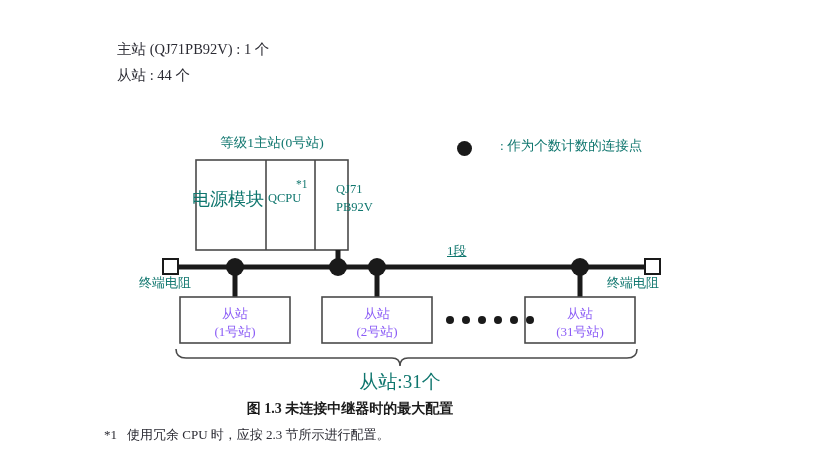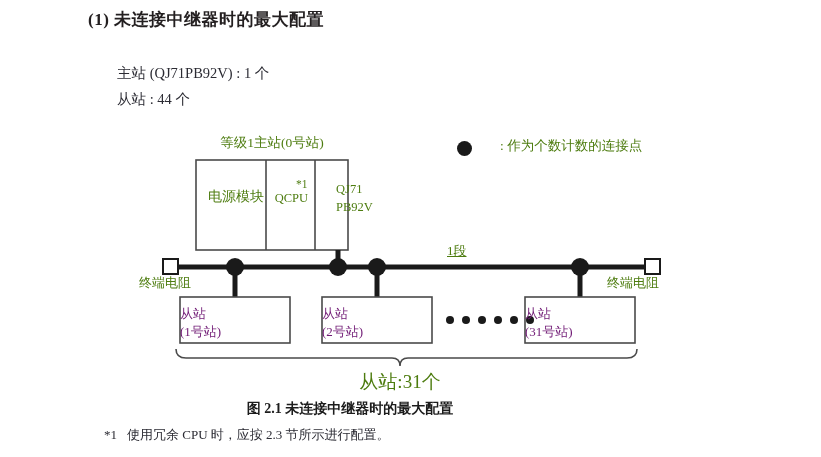--- a/index.html
+++ b/index.html
@@ -29,21 +29,20 @@
     font-weight: bold;
     letter-spacing: 0.5px;
     white-space: nowrap;
   }
   .subline {
     position: absolute;
     left: 117px;
     font-size: 14.5px;
     white-space: nowrap;
     color: #2b2b33;
-    margin-top: 24px;
   }
   .subline-1 { top: 40px; }
   .subline-2 { top: 66px; }
 
   
   .diagram {
     position: absolute;
     left: 0;
     top: 0;
     width: 821px;
@@ -52,52 +51,53 @@
   .diagram svg {
     position: absolute;
     left: 0;
     top: 0;
   }
 
   
   .dlabel {
     position: absolute;
     font-size: 13px;
-    color: #4d7c0f;
+    color: #0f766e;
     white-space: nowrap;
     line-height: 1.25;
   }
 
   #master-caption { left: 196px; top: 135px; width: 152px; text-align: center; font-size: 13.5px; }
   #legend-text   { left: 500px; top: 138px; font-size: 13.5px; }
   #legend-dot {
     position: absolute;
     left: 457px;
     top: 141px;
     width: 15px;
     height: 15px;
     border-radius: 50%;
     background: #1a1a1a;
   }
 
-  #mod-power { left: 200px; top: 188px; width: 72px; text-align: center; font-size: 14px; }
-  #mod-qcpu  { left: 268px; top: 191px; width: 40px; text-align: right; font-size: 12.5px; }
+  #mod-power { left: 192px; top: 188px; width: 72px; text-align: center; font-size: 18px; }
+  #mod-qcpu  { left: 268px; top: 191px; width: 40px; text-align: left; font-size: 12.5px; }
   #mod-qcpu-note { left: 296px; top: 177px; font-size: 11.5px; }
   #mod-pb92v { left: 336px; top: 180px; width: 30px; font-size: 12.5px; line-height: 1.45; }
 
   #seg-label { left: 447px; top: 243px; font-size: 13px; text-decoration: underline; }
 
   #term-left  { left: 139px; top: 275px; font-size: 13px; }
   #term-right { left: 607px; top: 275px; font-size: 13px; }
 
   .slave-text {
     position: absolute;
+    text-align: center;
     font-size: 13px;
     line-height: 1.4;
-    color: #701a75;
+    color: #8b5cf6;
   }
   #slave-1  { left: 180px; top: 305px; width: 110px; }
   #slave-2  { left: 322px; top: 305px; width: 110px; }
   #slave-31 { left: 525px; top: 305px; width: 110px; }
 
   #brace-label { left: 340px; top: 370px; width: 120px; text-align: center; font-size: 19px; }
 
   
   .figure-caption {
     position: absolute;
@@ -117,21 +117,20 @@
     color: #2b2b33;
     white-space: nowrap;
   }
   .footnote .fn-mark { margin-right: 10px; }
 </style>
 </head>
 <body>
 
 <div class="page">
 
-  <div class="heading">(1) 未连接中继器时的最大配置</div>
   <div class="subline subline-1">主站 (QJ71PB92V) : 1 个</div>
   <div class="subline subline-2">从站 : 44 个</div>
 
   <div class="diagram">
 
     <svg width="821" height="457" viewBox="0 0 821 457">
 
       <rect x="196" y="160" width="152" height="90" fill="#ffffff" stroke="#4a4a4a" stroke-width="1.6"></rect>
       <line x1="266" y1="160" x2="266" y2="250" stroke="#4a4a4a" stroke-width="1.6"></line>
       <line x1="315" y1="160" x2="315" y2="250" stroke="#4a4a4a" stroke-width="1.6"></line>
@@ -201,18 +200,18 @@
       <span>(2号站)</span>
     </div>
     <div class="slave-text" id="slave-31">
       <span>从站</span><br>
       <span>(31号站)</span>
     </div>
 
     <div class="dlabel" id="brace-label">从站:31个</div>
   </div>
 
-  <div class="figure-caption">图 2.1  未连接中继器时的最大配置</div>
+  <div class="figure-caption">图 1.3  未连接中继器时的最大配置</div>
   <div class="footnote">
     <span class="fn-mark">*1</span><span>使用冗余 CPU 时，应按 2.3 节所示进行配置。</span>
   </div>
 
 </div>
 
 </body></html>

